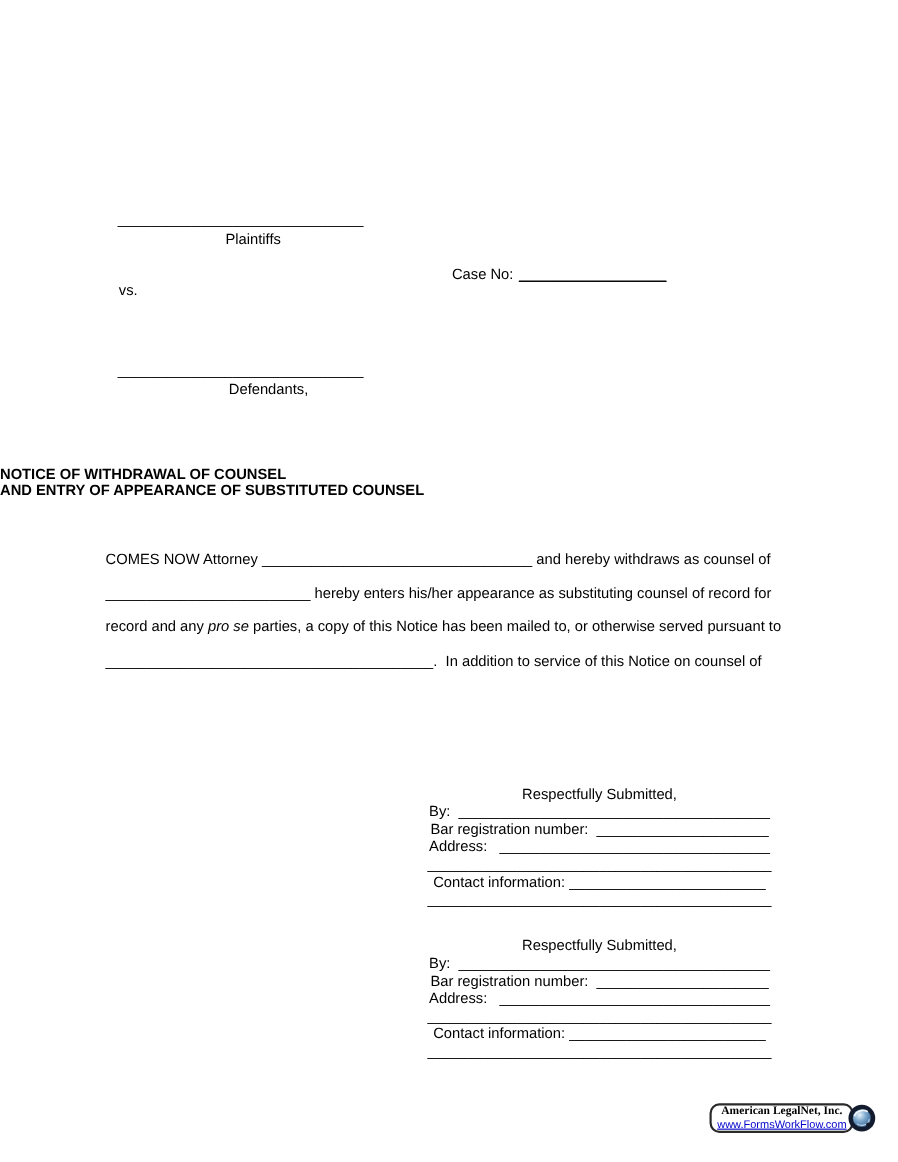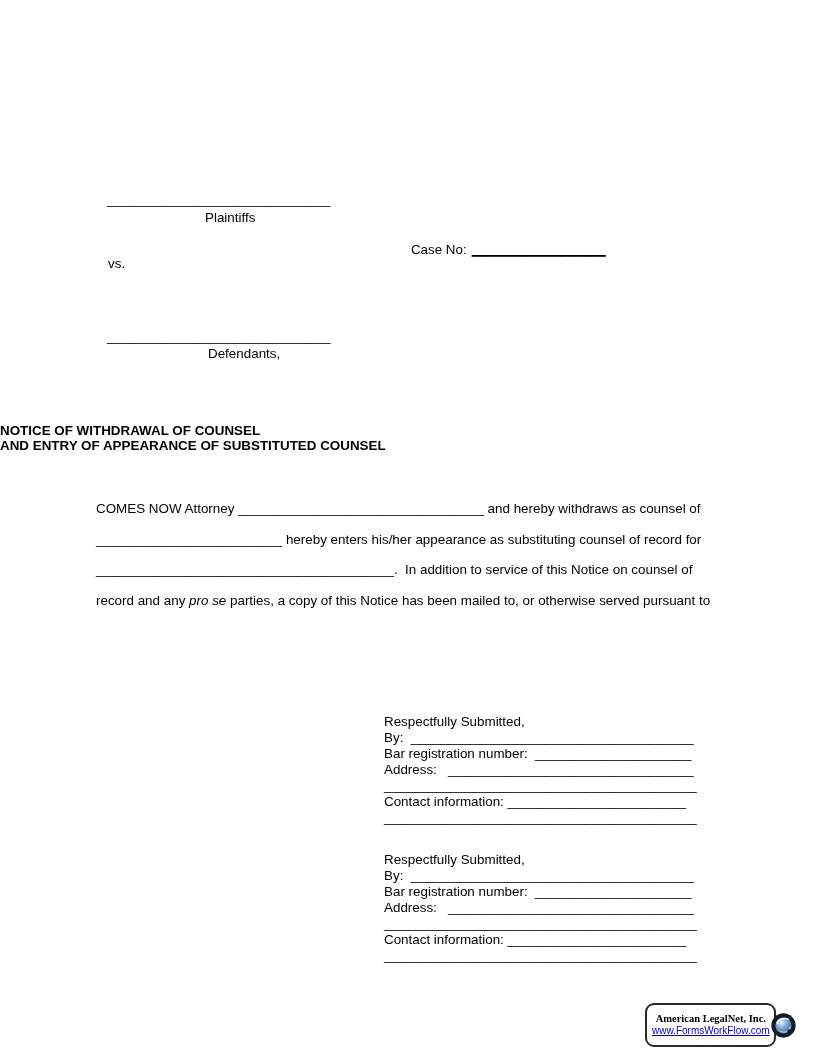--- a/index.html
+++ b/index.html
@@ -6,25 +6,25 @@
   .page{
     position:relative;width:816px;height:1056px;background:#ffffff;
     font-family:"Liberation Sans","DejaVu Sans",sans-serif;
     font-size:13.4px;color:#000;overflow:hidden;
   }
   .abs{position:absolute;white-space:pre;line-height:16px;margin-left:12px;}
   .court-header{position:absolute;top:86px;left:0;width:100%;text-align:center;line-height:16px;}
   .doc-title{position:absolute;top:423px;left:0;width:100%;font-weight:bold;line-height:15px;}
   .body-par{position:absolute;left:96px;top:494px;width:620px;}
   .body-line{white-space:pre;line-height:30.6px;height:30.6px;}
-  .sig-block{position:absolute;left:384px;width:322px;}
+  .sig-block{position:absolute;left:384px;width:322px;text-align:center;}
   .sig-row{white-space:pre;line-height:16px;height:16px;}
   .it{font-style:italic;}
   .logo-badge{
-    position:absolute;left:645px;top:1003px;width:131px;height:44px;
+    position:absolute;left:645px;top:1003px;width:131px;height:27px;
     border:2px solid #2a2a2a;border-radius:9px;background:#fff;
     display:flex;align-items:center;justify-content:space-between;
     padding:1px 2px 1px 5px;box-sizing:border-box;
   }
   .logo-text{display:flex;flex-direction:column;align-items:center;}
   .logo-company{
     font-family:"Liberation Serif","DejaVu Serif",serif;font-weight:bold;
     font-size:10.5px;line-height:12px;color:#000;white-space:nowrap;
   }
   .logo-link{
@@ -53,22 +53,22 @@
   <div class="abs" style="left:196px;top:346px;">Defendants,</div>
 
   <div class="doc-title">
     <div>NOTICE OF WITHDRAWAL OF COUNSEL</div>
     <div>AND ENTRY OF APPEARANCE OF SUBSTITUTED COUNSEL</div>
   </div>
 
   <div class="body-par">
       <div class="body-line"><span>COMES NOW Attorney </span><span>_________________________________</span><span> and hereby withdraws as counsel of</span></div>
       <div class="body-line"><span>_________________________</span><span> hereby enters his/her appearance as substituting counsel of record for</span></div>
+      <div class="body-line"><span>record and any </span><span class="it">pro se</span><span> parties, a copy of this Notice has been mailed to, or otherwise served pursuant to</span></div>
       <div class="body-line"><span>________________________________________</span><span>.  In addition to service of this Notice on counsel of</span></div>
-      <div class="body-line"><span>record and any </span><span class="it">pro se</span><span> parties, a copy of this Notice has been mailed to, or otherwise served pursuant to</span></div>
     </div>
 
   <div class="sig-block" style="top:714px;">
       <div class="sig-row"><span>Respectfully Submitted,</span></div>
       <div class="sig-row"><span>By:  </span><span>______________________________________</span></div>
       <div class="sig-row"><span>Bar registration number:  </span><span>_____________________</span></div>
       <div class="sig-row"><span>Address:   </span><span>_________________________________</span></div>
       <div class="sig-row"><span>__________________________________________</span></div>
       <div class="sig-row"><span>Contact information: </span><span>________________________</span></div>
       <div class="sig-row"><span>__________________________________________</span></div>

